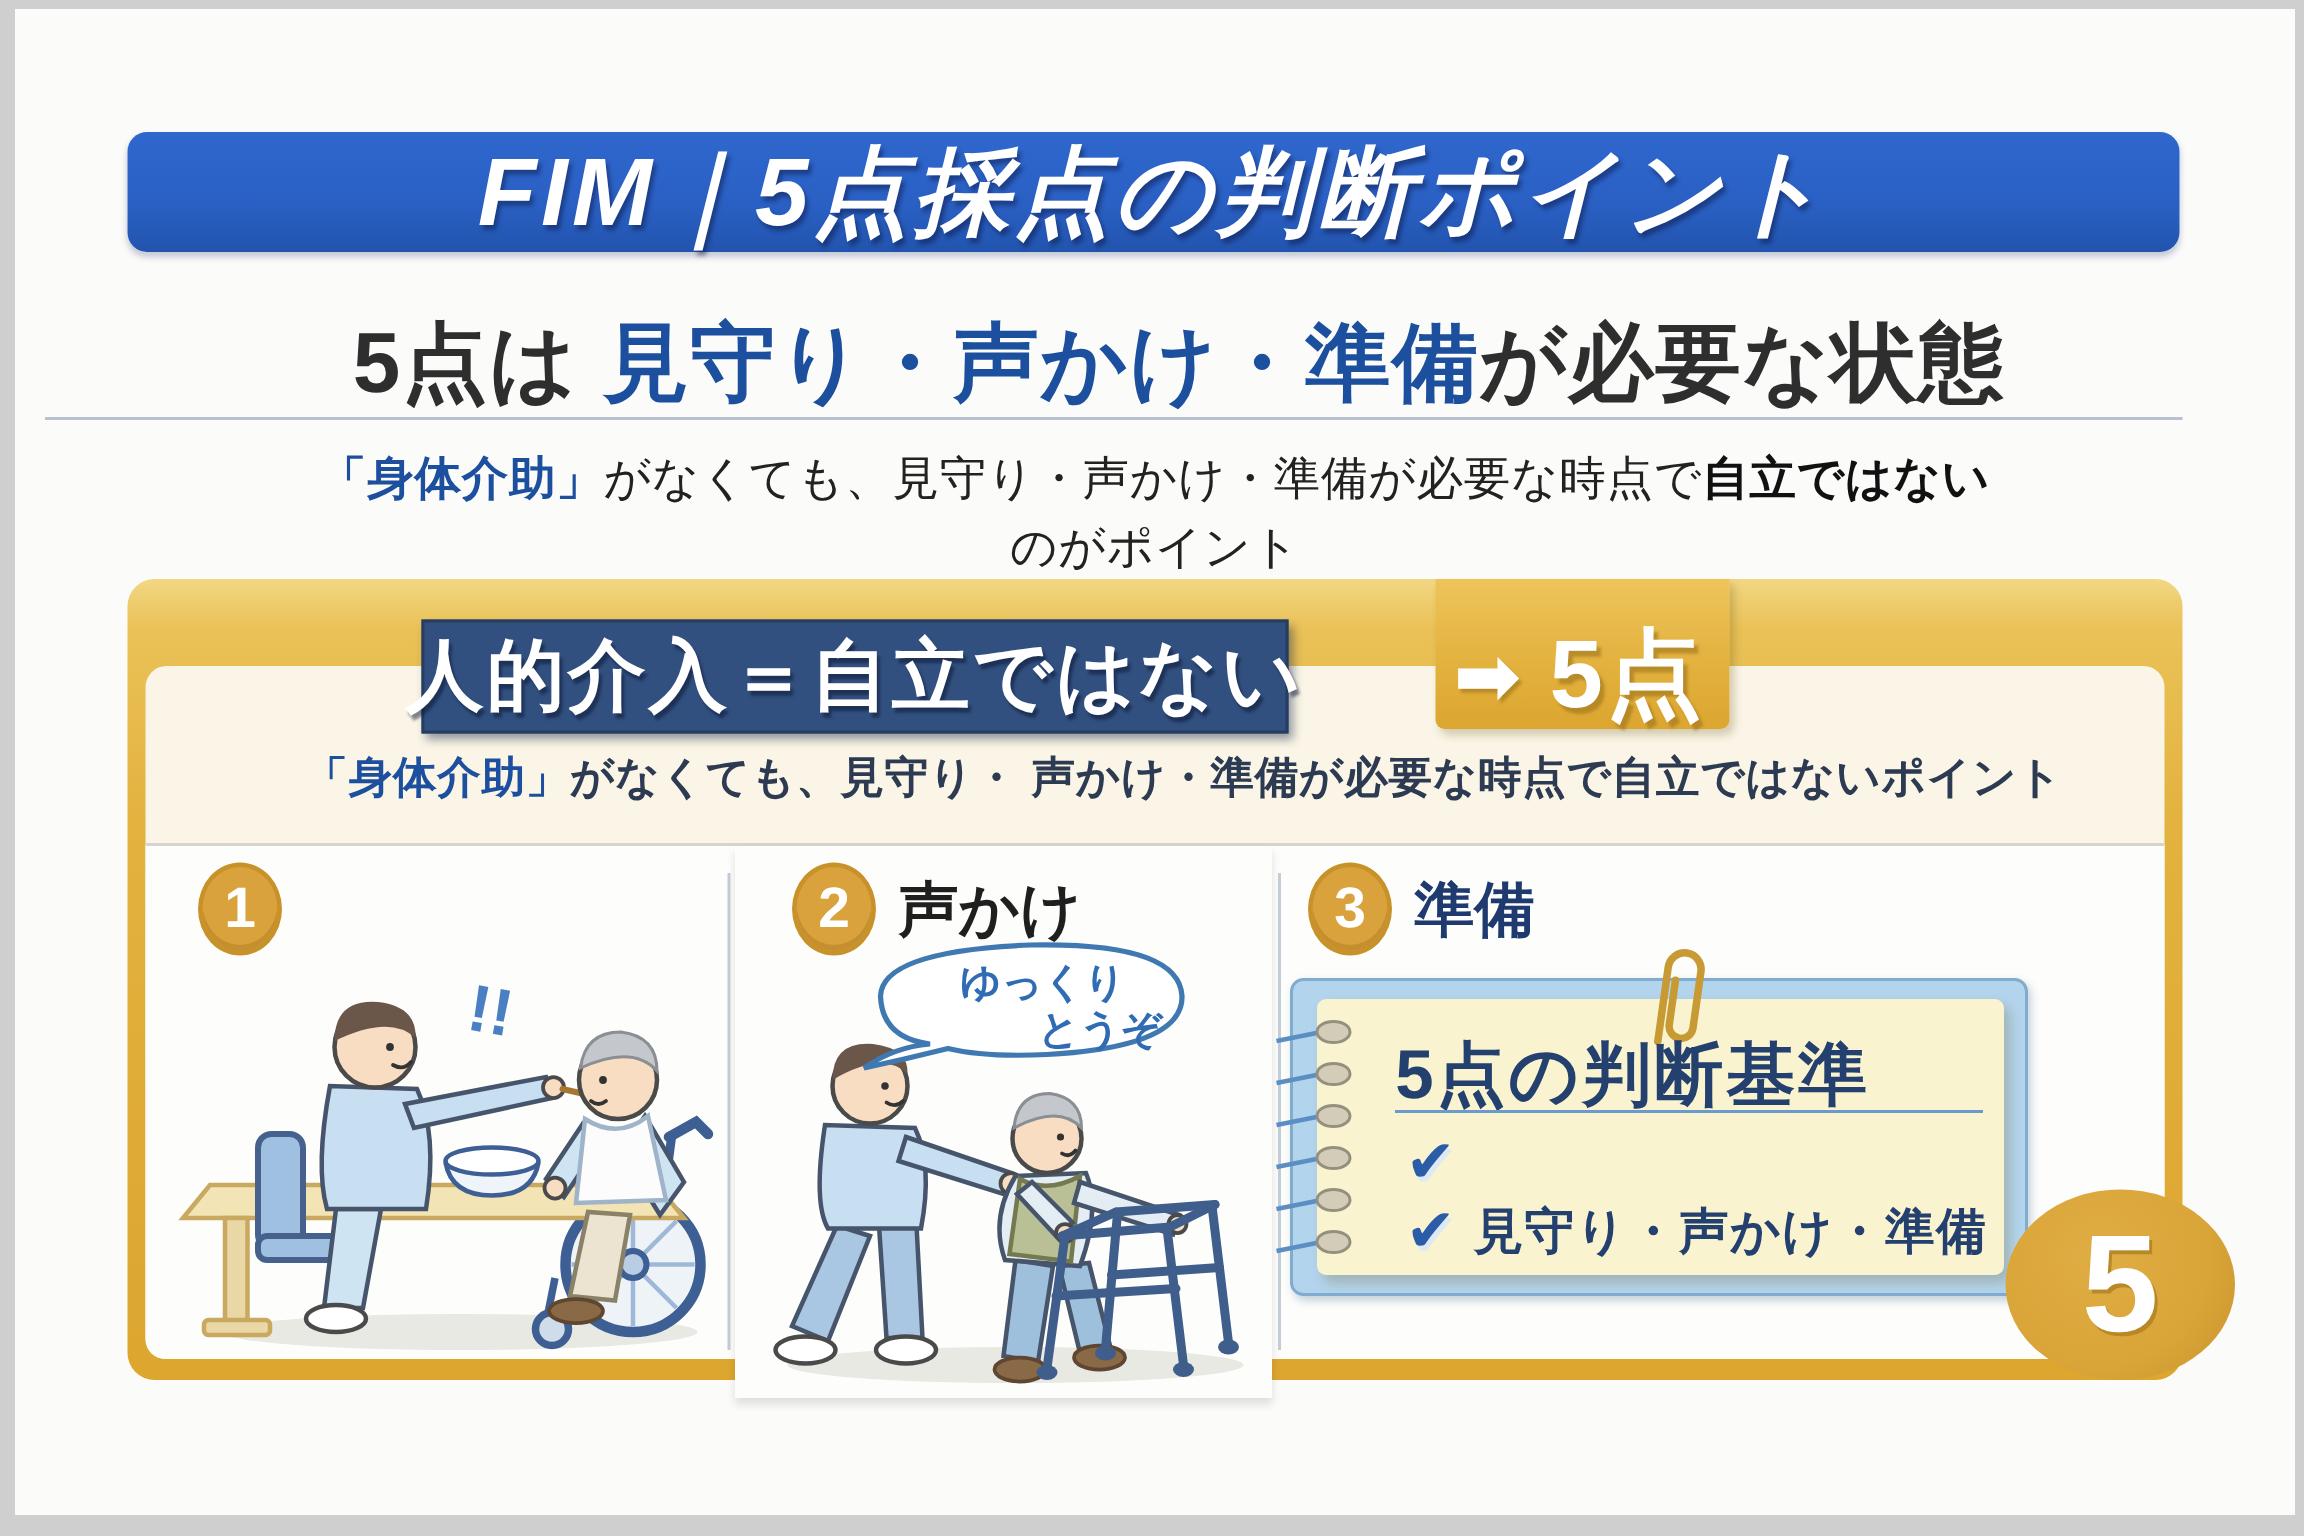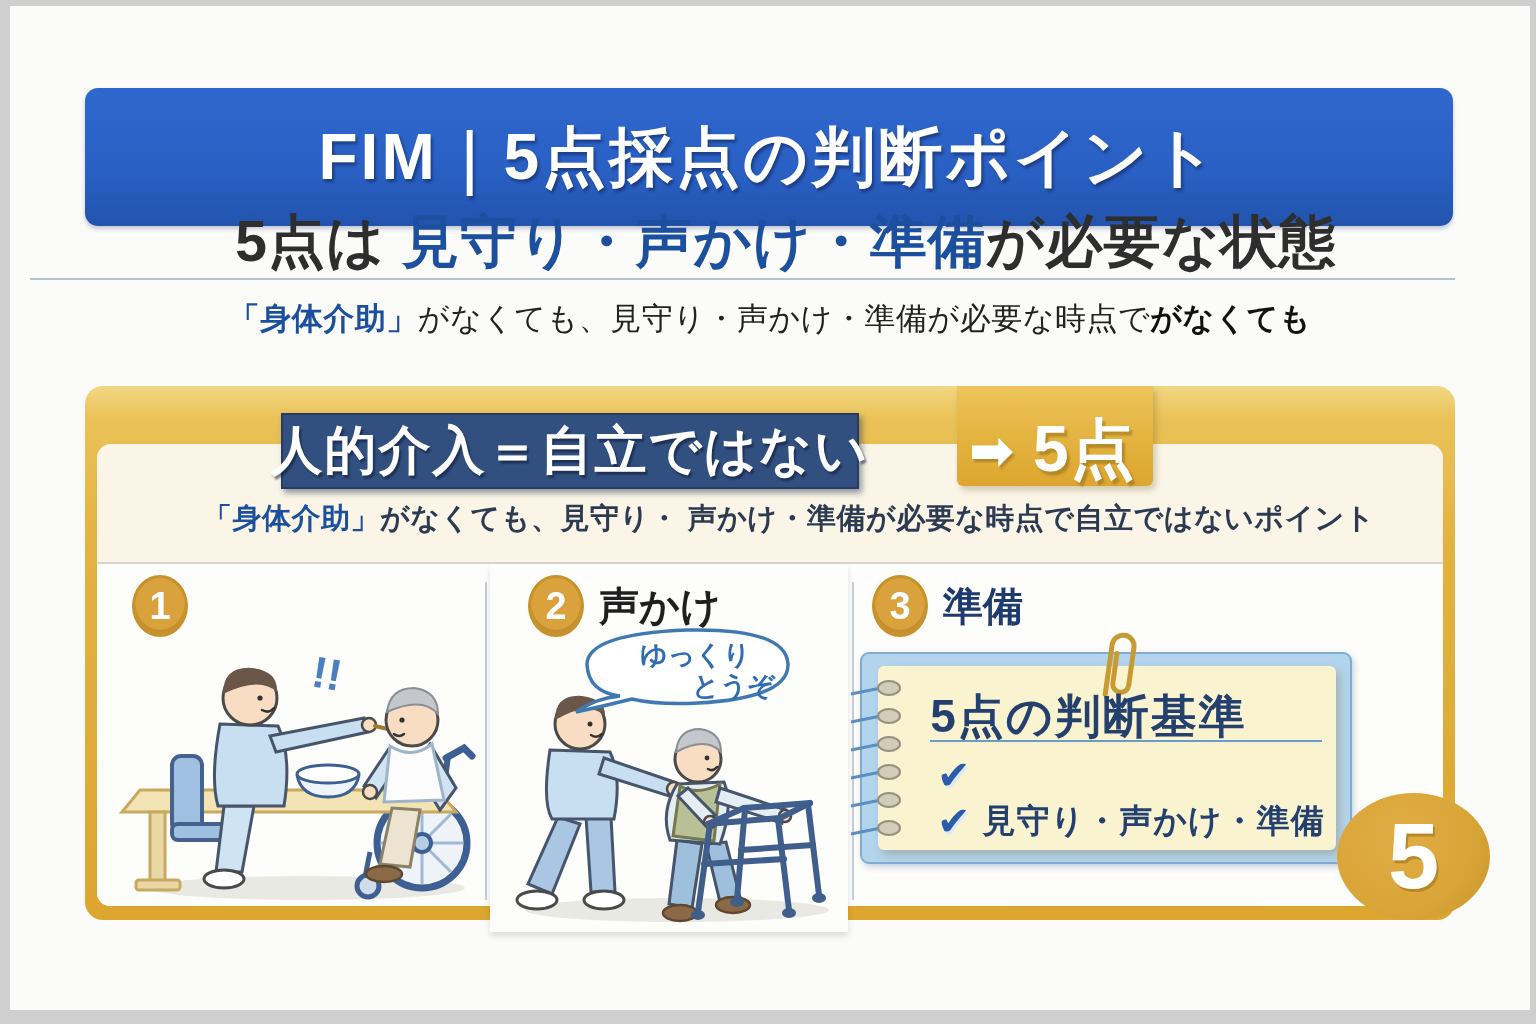--- a/index.html
+++ b/index.html
@@ -8,25 +8,26 @@
     background:#cfcfcf;
     font-family:"Liberation Sans","DejaVu Sans",sans-serif;
     position:relative; overflow:hidden;
   }
   #page {
     position:absolute; left:10px; top:6px; right:6px; bottom:14px;
     background:#fbfbf9;
   }
   
   .title-banner {
-    position:absolute; left:75px; top:82px; width:1368px; height:138px;
+    position:absolute; left:75px; top:82px; width:1368px; height:80px;
     background:linear-gradient(180deg,#2f67cd 0%,#2a60c4 60%,#2254ae 100%);
     border-radius:13px;
     display:flex; align-items:center; justify-content:center;
     box-shadow:0 3px 4px rgba(30,50,110,.25);
+    font-style:italic;
   }
   .title-banner .title {
     color:#ffffff; font-size:64px; font-weight:800; letter-spacing:3px;
     text-shadow:2px 3px 3px rgba(10,20,60,.45); white-space:nowrap;
   }
   
   .subtitle {
     position:absolute; left:16px; top:198px; width:100%;
     text-align:center; font-size:57px; font-weight:800; color:#2e2e2e;
     letter-spacing:1px; white-space:nowrap;
@@ -163,21 +164,22 @@
 
   <div class="title-banner">
     <div class="title">FIM｜5点採点の判断ポイント</div>
   </div>
 
   <div class="subtitle"><span>5点は </span><span class="hl">見守り・声かけ・準備</span><span>が必要な状態</span></div>
 
   <div class="page-divider"></div>
 
   <div class="lead">
-    <div><span class="blue">「身体介助」</span><span>がなくても、見守り・声かけ・準備が必要な時点で</span><span class="emph">がなくても</span></div>
+    <div><span class="blue">「身体介助」</span><span>がなくても、見守り・声かけ・準備が必要な時点で</span><span class="emph">自立ではない</span></div>
+    <div>のがポイント</div>
   </div>
 
   <div class="card">
     <div class="cream"></div>
     <div class="gold-tab"></div>
 
     <div class="navy-banner">
       <div class="txt">人的介入＝自立ではない</div>
     </div>
     <div class="score-arrow">➡</div>

